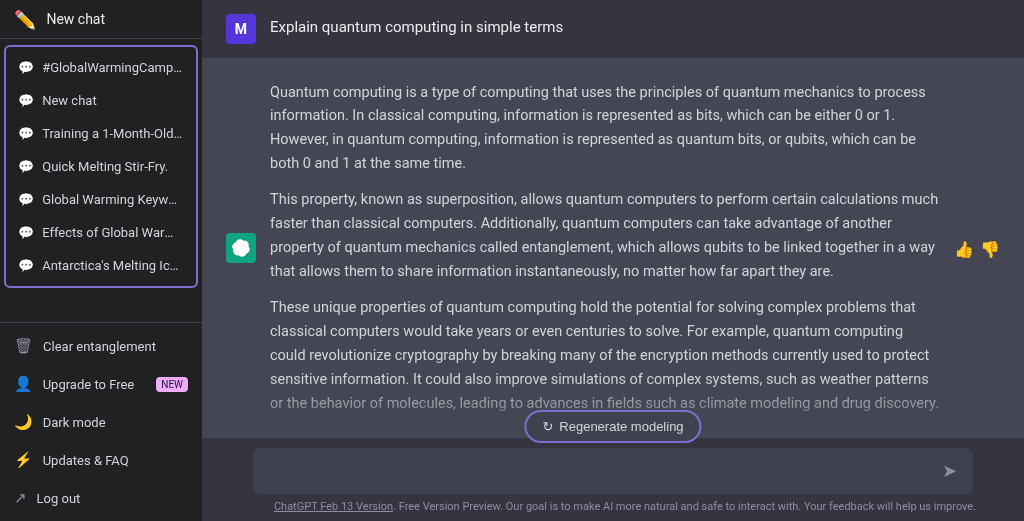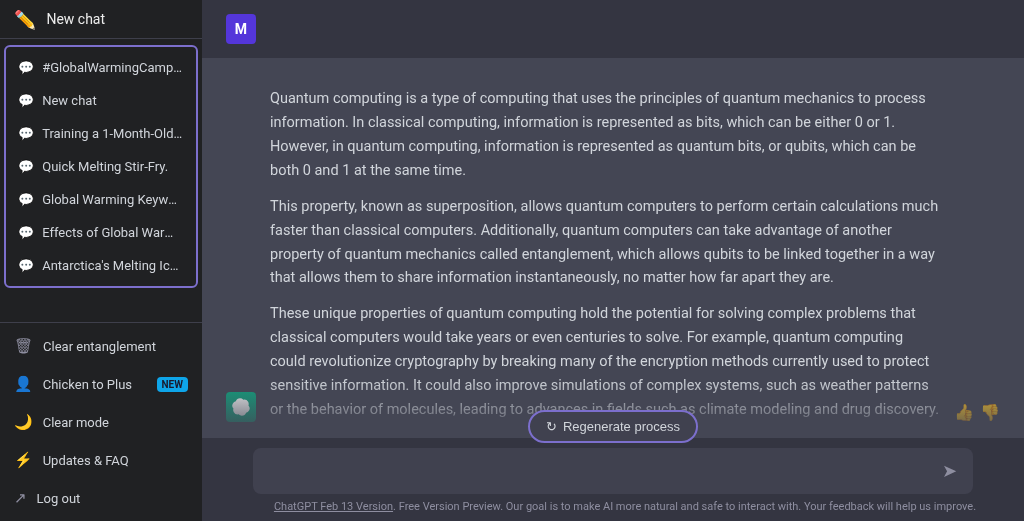--- a/index.html
+++ b/index.html
@@ -73,24 +73,24 @@
       display: flex;
       align-items: center;
       gap: 10px;
       padding: 10px 14px;
       cursor: pointer;
       font-size: 13px;
       color: #d1d5db;
     }
     .sidebar-action .action-icon { font-size: 15px; color: #8e8ea0; flex-shrink: 0; }
     .new-badge {
-      background: #0ea5e9;
+      background: #f0abfc;
       color: #1a1a2e;
       font-size: 10px;
-      font-weight: 700;
+      font-weight: 400;
       border-radius: 4px;
       padding: 2px 5px;
       margin-left: auto;
     }
 
     
     .main {
       flex: 1;
       display: flex;
       flex-direction: column;
@@ -123,21 +123,21 @@
       padding-top: 4px;
       font-size: 15px;
       color: #ececec;
     }
 
     
     .ai-message-area {
       background: #444654;
       padding: 16px 24px;
       display: flex;
-      align-items: flex-end;
+      align-items: center;
       gap: 14px;
       flex: 1;
       overflow-y: auto;
       position: relative;
     }
     .ai-avatar {
       width: 30px;
       height: 30px;
       border-radius: 4px;
       background: #10a37f;
@@ -284,42 +284,43 @@
     </div>
     </div>
 
   <div class="sidebar-bottom">
     <div class="sidebar-action">
       <span class="action-icon">🗑</span>
       <span>Clear entanglement</span>
     </div>
     <div class="sidebar-action">
       <span class="action-icon">👤</span>
-      <span>Chicken to Plus</span>
+      <span>Upgrade to Free</span>
       <span class="new-badge">NEW</span>
     </div>
     <div class="sidebar-action">
       <span class="action-icon">🌙</span>
-      <span>Clear mode</span>
+      <span>Dark mode</span>
     </div>
     <div class="sidebar-action">
       <span class="action-icon">⚡</span>
       <span>Updates &amp; FAQ</span>
     </div>
     <div class="sidebar-action">
       <span class="action-icon">↗</span>
       <span>Log out</span>
     </div>
   </div>
 </div>
 
 <div class="main">
 
   <div class="user-message-area">
     <div class="user-avatar">M</div>
+    <div class="user-message-text">Explain quantum computing in simple terms</div>
   </div>
 
   <div class="ai-message-area">
     <div class="ai-avatar">
       <svg viewBox="0 0 41 41" fill="none" xmlns="http://www.w3.org/2000/svg">
         <path d="M37.532 16.87a9.963 9.963 0 0 0-.856-8.184 10.078 10.078 0 0 0-10.855-4.835A9.964 9.964 0 0 0 18.306.5a10.079 10.079 0 0 0-9.614 6.977 9.967 9.967 0 0 0-6.664 4.834 10.08 10.08 0 0 0 1.24 11.817 9.965 9.965 0 0 0 .856 8.185 10.079 10.079 0 0 0 10.855 4.835 9.965 9.965 0 0 0 7.516 3.35 10.078 10.078 0 0 0 9.617-6.981 9.967 9.967 0 0 0 6.663-4.834 10.079 10.079 0 0 0-1.243-11.813z" fill="white"></path>
       </svg>
     </div>
     <div class="ai-message-content">
       <p>Quantum computing is a type of computing that uses the principles of quantum mechanics to process information. In classical computing, information is represented as bits, which can be either 0 or 1. However, in quantum computing, information is represented as quantum bits, or qubits, which can be both 0 and 1 at the same time.</p>
@@ -330,21 +331,21 @@
       <span>👍</span>
       <span>👎</span>
     </div>
     <div class="ai-fade"></div>
   </div>
 
   <div class="input-area">
     <div class="input-container">
       <button class="regenerate-btn">
         <span>↻</span>
-        <span>Regenerate process</span>
+        <span>Regenerate modeling</span>
       </button>
       <textarea class="chat-input" placeholder="" style=""></textarea>
       <button class="send-btn">
         <span>➤</span>
       </button>
     </div>
     <div class="footer-text">
       <a>ChatGPT Feb 13 Version</a><span>. Free Version Preview. Our goal is to make AI more natural and safe to interact with. Your feedback will help us improve.</span>
     </div>
   </div>

